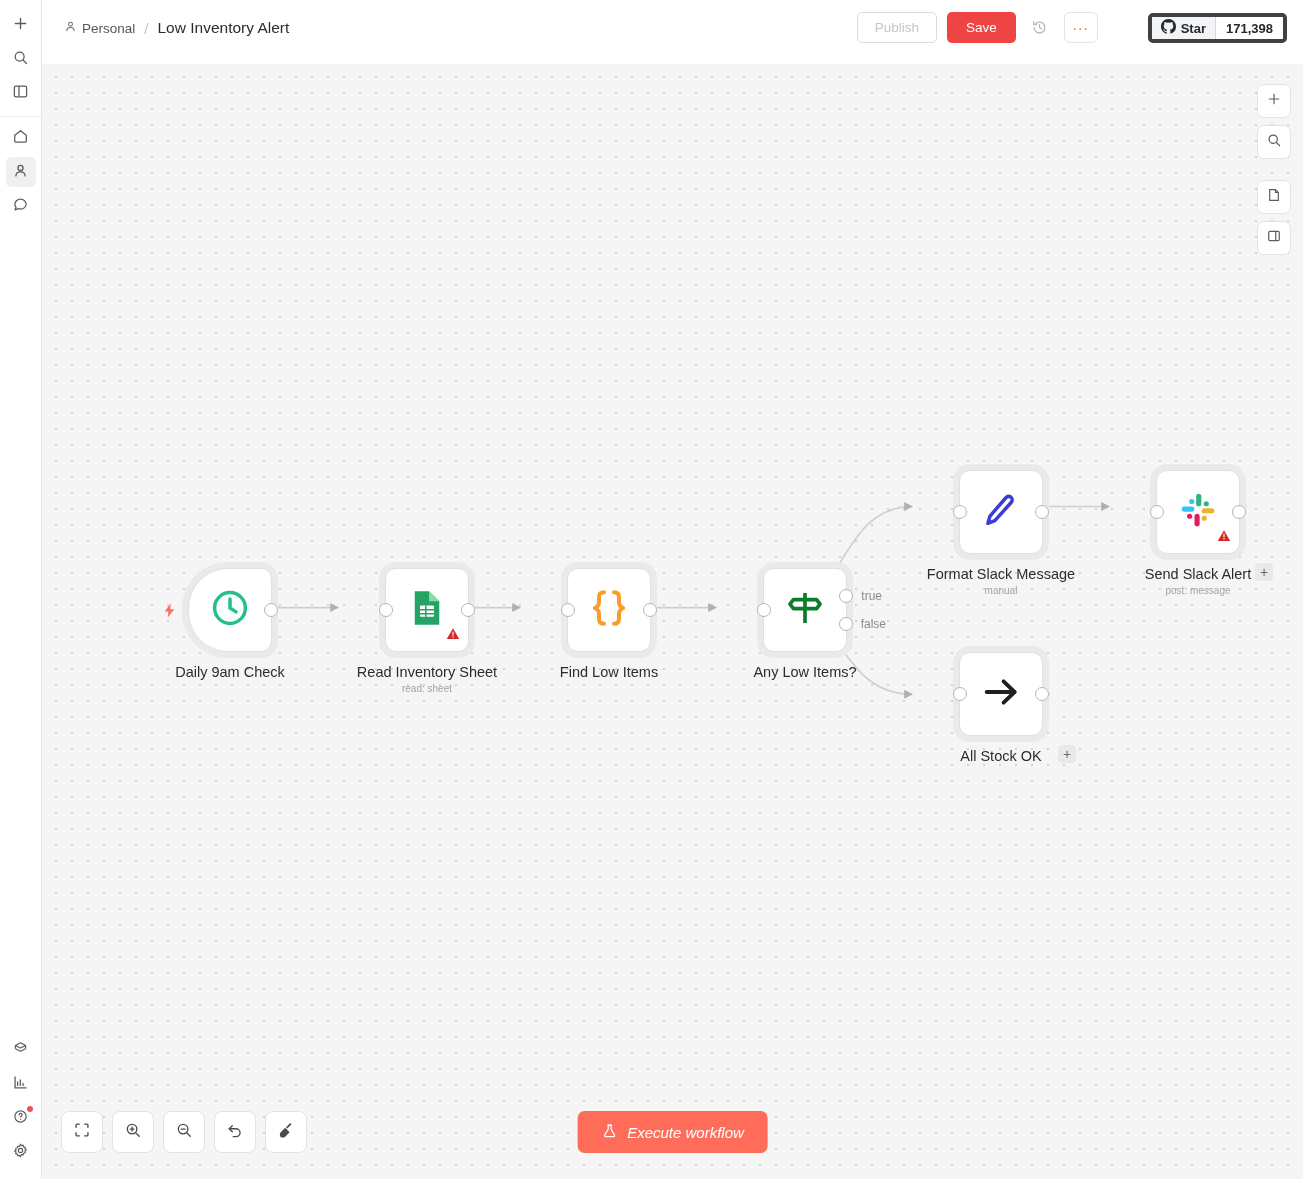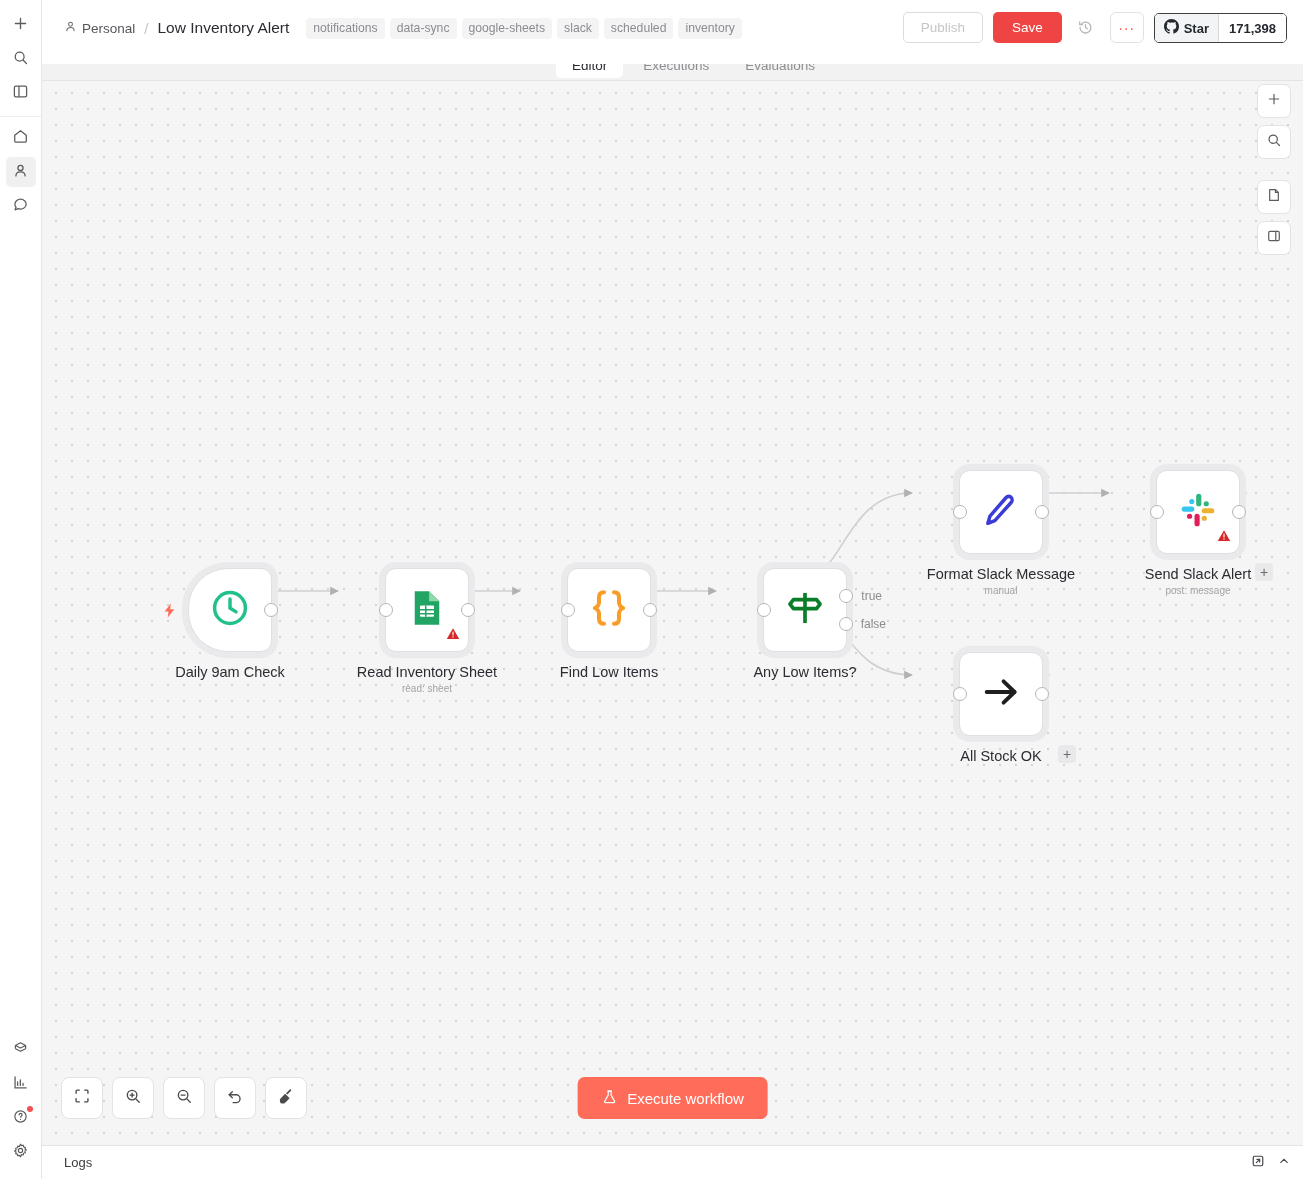--- a/index.html
+++ b/index.html
@@ -64,22 +64,22 @@
   .icon-btn-plain {
     width: 28px; height: 28px; display: flex; align-items: center; justify-content: center;
     color: #b5b5b8; cursor: pointer; border-radius: 5px;
   }
   .btn-dots {
     width: 34px; height: 31px; border: 1px solid #e2e2e4; border-radius: 6px; background: #fff;
     display: flex; align-items: center; justify-content: center; color: #ff6d5a;
     font-size: 16px; letter-spacing: 1px; cursor: pointer; padding-bottom: 5px;
   }
   .gh {
-    display: flex; align-items: stretch; border: 1px solid #404040;
-    border-radius: 5px; overflow: hidden; height: 30px; cursor: pointer;
+    display: flex; align-items: stretch; border: 4px solid #404040;
+    border-radius: 5px; overflow: hidden; height: 30px; cursor: pointer; margin-left: 40px;
   }
   .gh-star {
     display: flex; align-items: center; gap: 5px; background: #f3f4f6;
     padding: 0 9px; font-size: 13px; color: #24292f; font-weight: bold;
     border-right: 1px solid #d6d8da;
   }
   .gh-count { display: flex; align-items: center; padding: 0 10px; background: #fff; font-size: 13px; color: #24292f; font-weight: bold; }
 
   
   .tabbar {
@@ -156,21 +156,21 @@
     width: 42px; height: 42px; background: #fff; border: 1px solid #e3e3e5;
     border-radius: 8px; display: flex; align-items: center; justify-content: center;
     color: #4b4b4e; cursor: pointer;
   }
 
   
   .exec-btn {
     position: absolute; left: 50%; transform: translateX(-50%); bottom: 26px;
     background: #ff6d5a; color: #fff; border: none; border-radius: 7px;
     height: 42px; padding: 0 24px; display: flex; align-items: center; gap: 10px;
-    font-size: 15px; cursor: pointer; z-index: 10; font-family: inherit;
+    font-size: 15px; cursor: pointer; z-index: 10; font-family: inherit; font-style: italic;
   }
 
   
   .logsbar {
     height: 34px; flex: 0 0 34px; background: #fff; border-top: 1px solid #e4e4e4;
     display: flex; align-items: center; padding: 0 12px 0 22px; position: relative; z-index: 14;
   }
   .logs-title { font-size: 13px; color: #3c3c40; cursor: pointer; }
   .logs-right { margin-left: auto; display: flex; align-items: center; gap: 12px; }
   .logs-ic { color: #44454a; display: flex; align-items: center; cursor: pointer; }
@@ -281,28 +281,20 @@
           <span>
             <svg width="13" height="13" viewBox="0 0 20 20" fill="none" stroke="#6b6c70" stroke-width="1.6" stroke-linecap="round">
                 <circle cx="10" cy="6.6" r="3"></circle>
                 <path d="M4.4 16.6c0-3.1 2.5-5 5.6-5s5.6 1.9 5.6 5"></path>
               </svg>
           </span>
           <span>Personal</span>
         </div>
         <span class="crumb-sep">/</span>
         <span class="crumb-name">Low Inventory Alert</span>
-        <div class="tags" id="tags-host">
-            <span class="tag">notifications</span>
-            <span class="tag">data-sync</span>
-            <span class="tag">google-sheets</span>
-            <span class="tag">slack</span>
-            <span class="tag">scheduled</span>
-            <span class="tag">inventory</span>
-          </div>
       </div>
 
       <div class="hdr-right">
         <button class="btn-publish">Publish</button>
         <button class="btn-save">Save</button>
         <div class="icon-btn-plain">
           <span>
             <svg width="17" height="17" viewBox="0 0 20 20" fill="none" stroke="currentColor" stroke-width="1.5" stroke-linecap="round">
                 <path d="M3.6 10a6.4 6.4 0 1 0 1.9-4.5"></path>
                 <path d="M3.2 3.3v3.3h3.3"></path>
@@ -320,27 +312,20 @@
                   <path d="M8 0C3.58 0 0 3.58 0 8c0 3.54 2.29 6.53 5.47 7.59.4.07.55-.17.55-.38 0-.19-.01-.82-.01-1.49-2.01.37-2.53-.49-2.69-.94-.09-.23-.48-.94-.82-1.13-.28-.15-.68-.52-.01-.53.63-.01 1.08.58 1.23.82.72 1.21 1.87.87 2.33.66.07-.52.28-.87.51-1.07-1.78-.2-3.64-.89-3.64-3.95 0-.87.31-1.59.82-2.15-.08-.2-.36-1.02.08-2.12 0 0 .67-.21 2.2.82a7.4 7.4 0 0 1 2-.27c.68 0 1.36.09 2 .27 1.53-1.04 2.2-.82 2.2-.82.44 1.1.16 1.92.08 2.12.51.56.82 1.27.82 2.15 0 3.07-1.87 3.75-3.65 3.95.29.25.54.73.54 1.48 0 1.07-.01 1.93-.01 2.2 0 .21.15.46.55.38A8.01 8.01 0 0 0 16 8c0-4.42-3.58-8-8-8z"></path>
                 </svg>
             </span>
             <span>Star</span>
           </div>
           <div class="gh-count">171,398</div>
         </div>
       </div>
     </div>
 
-    <div class="tabbar">
-      <div class="tabs" id="tabs-host">
-          <div class="tab active">Editor</div>
-          <div class="tab">Executions</div>
-          <div class="tab">Evaluations</div>
-        </div>
-    </div>
 
     <div class="canvas-wrap">
       <div class="canvas">
 
         <svg class="edges" viewBox="0 0 1261 1081" preserveAspectRatio="none">
           <defs>
             <marker id="arw" markerWidth="7" markerHeight="7" refX="5.4" refY="3.5" orient="auto">
               <path d="M0.5,0.8 L6,3.5 L0.5,6.2 z" fill="#b0b0b3"></path>
             </marker>
           </defs>
@@ -546,35 +531,15 @@
             <svg width="16" height="16" viewBox="0 0 20 20" fill="none" stroke="#fff" stroke-width="1.5" stroke-linejoin="round">
                 <path d="M8.2 2.6v5L3.9 15.2a1.2 1.2 0 0 0 1 1.8h10.2a1.2 1.2 0 0 0 1-1.8L11.8 7.6v-5z"></path>
                 <path d="M7.2 2.6h5.6"></path>
               </svg>
           </span>
           <span>Execute workflow</span>
         </button>
       </div>
     </div>
 
-    <div class="logsbar">
-      <span class="logs-title">Logs</span>
-      <div class="logs-right">
-        <span class="logs-ic">
-          <span>
-            <svg width="14" height="14" viewBox="0 0 20 20" fill="none" stroke="currentColor" stroke-width="1.7" stroke-linecap="round">
-                <rect x="3.2" y="3.2" width="13.6" height="13.6" rx="2"></rect>
-                <path d="M7.6 12.4l4.8-4.8M8.4 7.6h4v4"></path>
-              </svg>
-          </span>
-        </span>
-        <span class="logs-ic">
-          <span>
-            <svg width="14" height="14" viewBox="0 0 20 20" fill="none" stroke="currentColor" stroke-width="1.5" stroke-linecap="round">
-                <path d="M5.2 12.2L10 7.6l4.8 4.6"></path>
-              </svg>
-          </span>
-        </span>
-      </div>
-    </div>
 
   </div>
 </div>
 
 </body></html>

